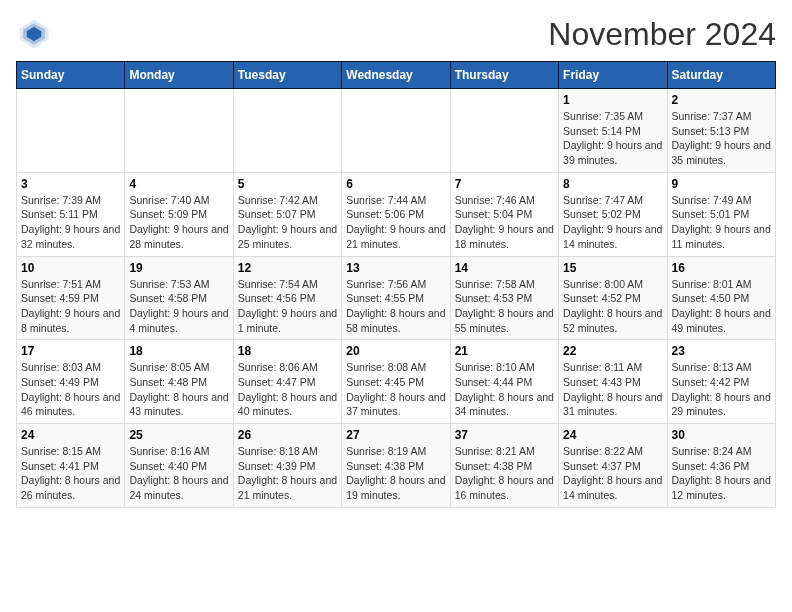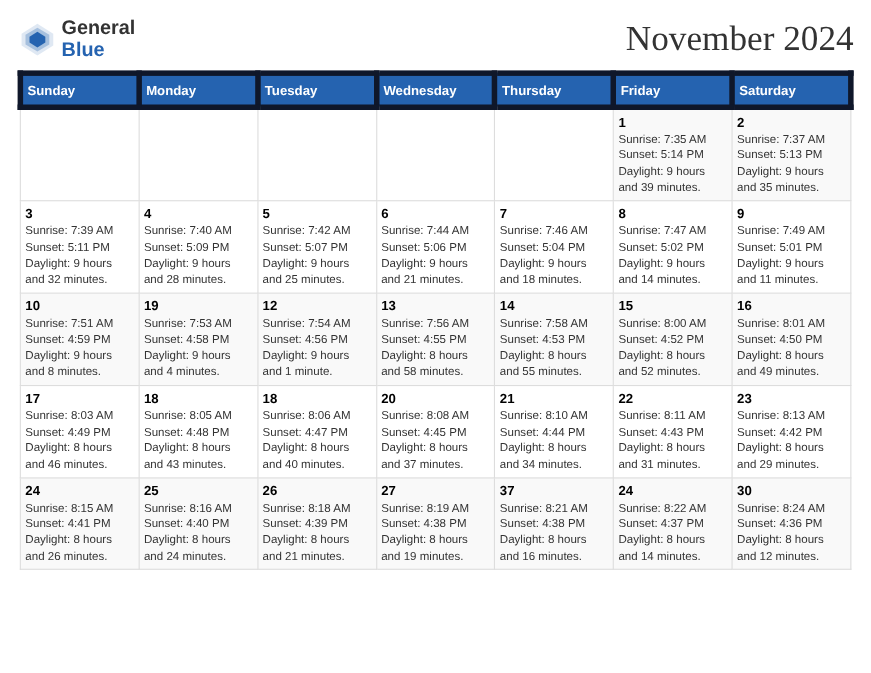--- a/index.html
+++ b/index.html
@@ -27,21 +27,20 @@
       line-height: 1.1;
     }
     .logo-text .general { color: #333; }
     .logo-text .blue { color: #2563b0; }
     .logo-icon {
       width: 36px;
       height: 36px;
     }
     .title-block {
       text-align: center;
-      font-family: Liberation Serif, serif;
     }
     .month-title {
       font-size: 32px;
       font-weight: normal;
       color: #333;
     }
     .location-subtitle {
       font-size: 15px;
       color: #555;
     }
@@ -50,21 +49,21 @@
       border-collapse: collapse;
       font-size: 11px;
     }
     .calendar-table thead tr th {
       background: #2563b0;
       color: #fff;
       padding: 6px 4px;
       text-align: left;
       font-size: 12px;
       font-weight: bold;
-      border: 5px solid #0f172a;
+      border: 1px solid #0f172a;
     }
     .calendar-table tbody tr td {
       border: 1px solid #ddd;
       vertical-align: top;
       padding: 4px;
       width: calc(100% / 7);
       min-height: 70px;
       background: #fff;
     }
     .calendar-table tbody tr:nth-child(odd) td {
@@ -88,24 +87,20 @@
 </head>
 <body>
 
 <div class="header-section">
   <div class="logo">
     <svg class="logo-icon" viewBox="0 0 40 40" xmlns="http://www.w3.org/2000/svg">
       <polygon points="20,4 36,14 36,26 20,36 4,26 4,14" fill="#2563b0" opacity="0.15"></polygon>
       <polygon points="20,8 32,15 32,25 20,32 8,25 8,15" fill="#2563b0" opacity="0.3"></polygon>
       <polygon points="20,12 28,17 28,23 20,28 12,23 12,17" fill="#2563b0"></polygon>
     </svg>
-    <div class="logo-text">
-      <div><span class="general">General</span></div>
-      <div><span class="blue">Blue</span></div>
-    </div>
   </div>
   <div class="title-block">
     <div class="month-title">November 2024</div>
   </div>
 </div>
 
 <table class="calendar-table">
   <thead>
     <tr>
     <th>Sunday</th>

